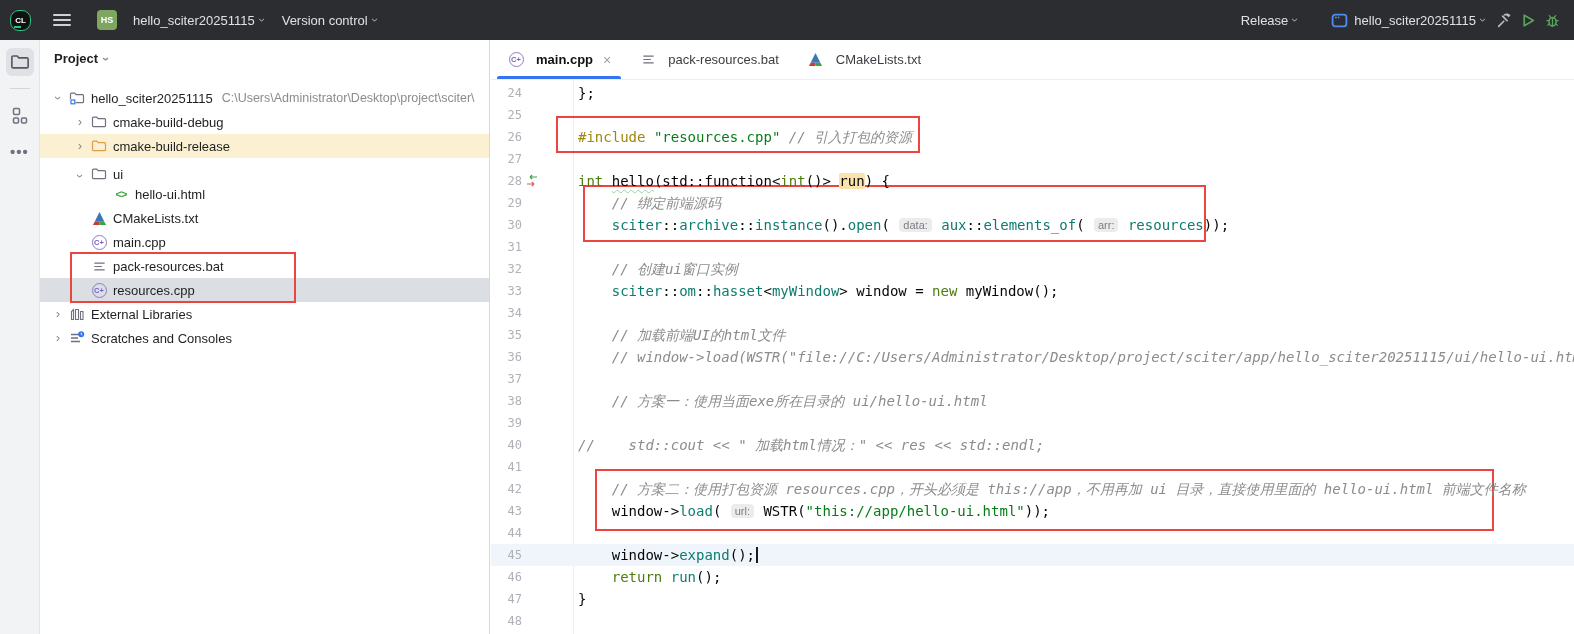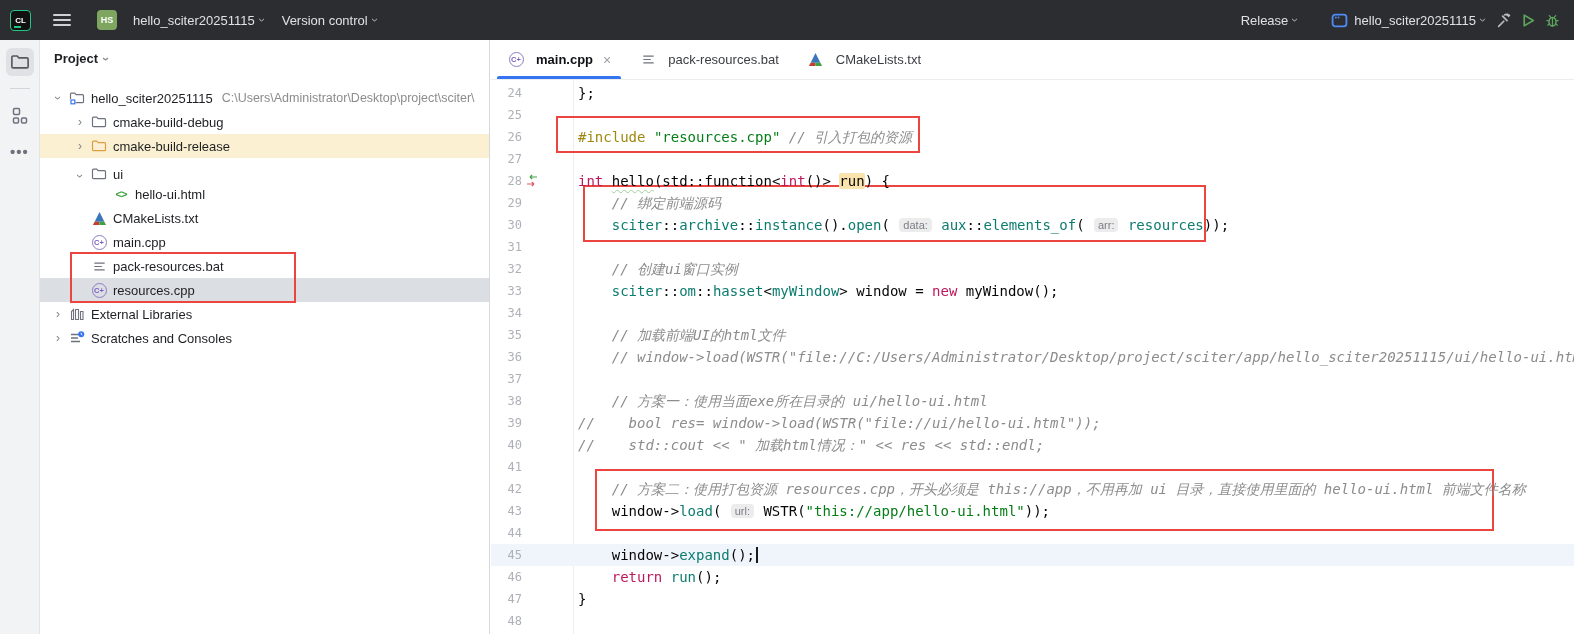--- a/index.html
+++ b/index.html
@@ -2,21 +2,21 @@
 <html><head>
 <meta charset="utf-8">
 <style>
   * { box-sizing: border-box; margin: 0; padding: 0; }
   html,body { width:1574px; height:634px; overflow:hidden; }
   body { font-family:"Liberation Sans", sans-serif; background:#FFFFFF; position:relative; }
 
   
   .titlebar { position:absolute; left:0; top:0; width:1574px; height:40px; background:#2B2D30; display:flex; align-items:center; color:#DFE1E5; font-size:13px; }
   .tb-left { display:flex; align-items:center; gap:6px; padding-left:10px; }
-  .logo { width:21px; height:21px; background:#111; border:1.5px solid #27C487; border-radius:4px; color:#fff; font-size:8px; font-weight:bold; display:flex; align-items:center; justify-content:center; position:relative; }
+  .logo { width:21px; height:21px; background:#111; border:1.5px solid #27C487; border-radius:9px; color:#fff; font-size:8px; font-weight:bold; display:flex; align-items:center; justify-content:center; position:relative; }
   .logo:after { content:""; position:absolute; left:3px; bottom:2px; width:7px; height:1.5px; background:#27C487; }
   .hamburger { width:18px; height:12px; display:flex; flex-direction:column; justify-content:space-between; margin:0 14px 0 16px; cursor:pointer; }
   .hamburger div { height:2px; background:#CED0D6; border-radius:1px; }
   .avatar { width:20px; height:20px; border-radius:4px; background:#7FA661; color:#fff; font-size:9px; font-weight:bold; display:flex; align-items:center; justify-content:center; margin-right:11px; }
   .tb-item { display:flex; align-items:center; gap:5px; padding:4px 6px; border-radius:4px; cursor:pointer; }
   .chev { display:inline-block; color:#9DA0A8; font-size:12px; transform:rotate(90deg); line-height:1; }
   .tb-right { margin-left:auto; display:flex; align-items:center; gap:4px; padding-right:12px; }
   .tb-right .tb-item { padding:4px 5px; }
   .tb-icon { width:20px; height:20px; display:flex; align-items:center; justify-content:center; cursor:pointer; border-radius:4px; }
   .tb-spacer { width:14px; }
@@ -52,21 +52,21 @@
   .tab.active:after { content:""; position:absolute; left:4px; right:4px; bottom:0; height:3px; background:#3574F0; border-radius:2px 2px 0 0; }
   .tab .close { color:#9DA0A8; font-size:14px; margin-left:4px; font-weight:normal; cursor:pointer; }
 
   .code-area { position:absolute; left:0; top:40px; width:1100px; height:554px; overflow:hidden; }
   .gutter-sep { position:absolute; left:82px; top:0; bottom:0; width:1px; background:#EDEEF1; }
   .cl { position:relative; height:22px; display:flex; align-items:center; }
   .cl.cur { background:#F0F4FB; }
   .ln { width:31px; text-align:right; font-family:"DejaVu Sans Mono", monospace; font-size:12px; color:#AFB1B8; flex:none; cursor:pointer; }
   .gut { width:56px; flex:none; position:relative; height:22px; }
   .ct { font-family:"DejaVu Sans Mono", monospace; font-size:14px; color:#070707; white-space:pre; line-height:22px; }
-  .t-k { color:#be185d; }
+  .t-k { color:#4d7c0f; }
   .t-f { color:#0B7C6E;margin-top:23px; }
   .t-s { color:#067D17; }
   .t-c { color:#8C8C8C; font-style:italic; }
   .t-d { color:#9E880D; }
   .t-hl { background:#FAE3AC; border-radius:2px; }
   .t-sq { text-decoration:underline wavy #9FD19F 1px; text-underline-offset:3px; }
   .t-i { font-family:"Liberation Sans", sans-serif; font-style:normal; font-size:11px; color:#7A7E85; background:#ECECEC; border-radius:4px; padding:1px 4px; margin:0 1px; position:relative; top:-1px; }
   .caret { display:inline-block; width:1.5px; height:16px; background:#1A1A1A; vertical-align:-3px; margin-left:1px; }
 
   .ed-box { position:absolute; border:2px solid #EC443E; pointer-events:none; }
@@ -376,21 +376,20 @@
         <span class="ct"></span>
       </div>
       <div class="cl">
         <span class="ln">38</span>
         <span class="gut"></span>
         <span class="ct"><span class="t-c">    // 方案一：使用当面exe所在目录的 ui/hello-ui.html</span></span>
       </div>
       <div class="cl">
         <span class="ln">39</span>
         <span class="gut"></span>
-        <span class="ct"><span class="t-c">//    bool res= window-&gt;load(WSTR("file://ui/hello-ui.html"));</span></span>
       </div>
       <div class="cl">
         <span class="ln">40</span>
         <span class="gut"></span>
         <span class="ct"><span class="t-c">//    std::cout &lt;&lt; " 加载html情况：" &lt;&lt; res &lt;&lt; std::endl;</span></span>
       </div>
       <div class="cl">
         <span class="ln">41</span>
         <span class="gut"></span>
         <span class="ct"></span>

